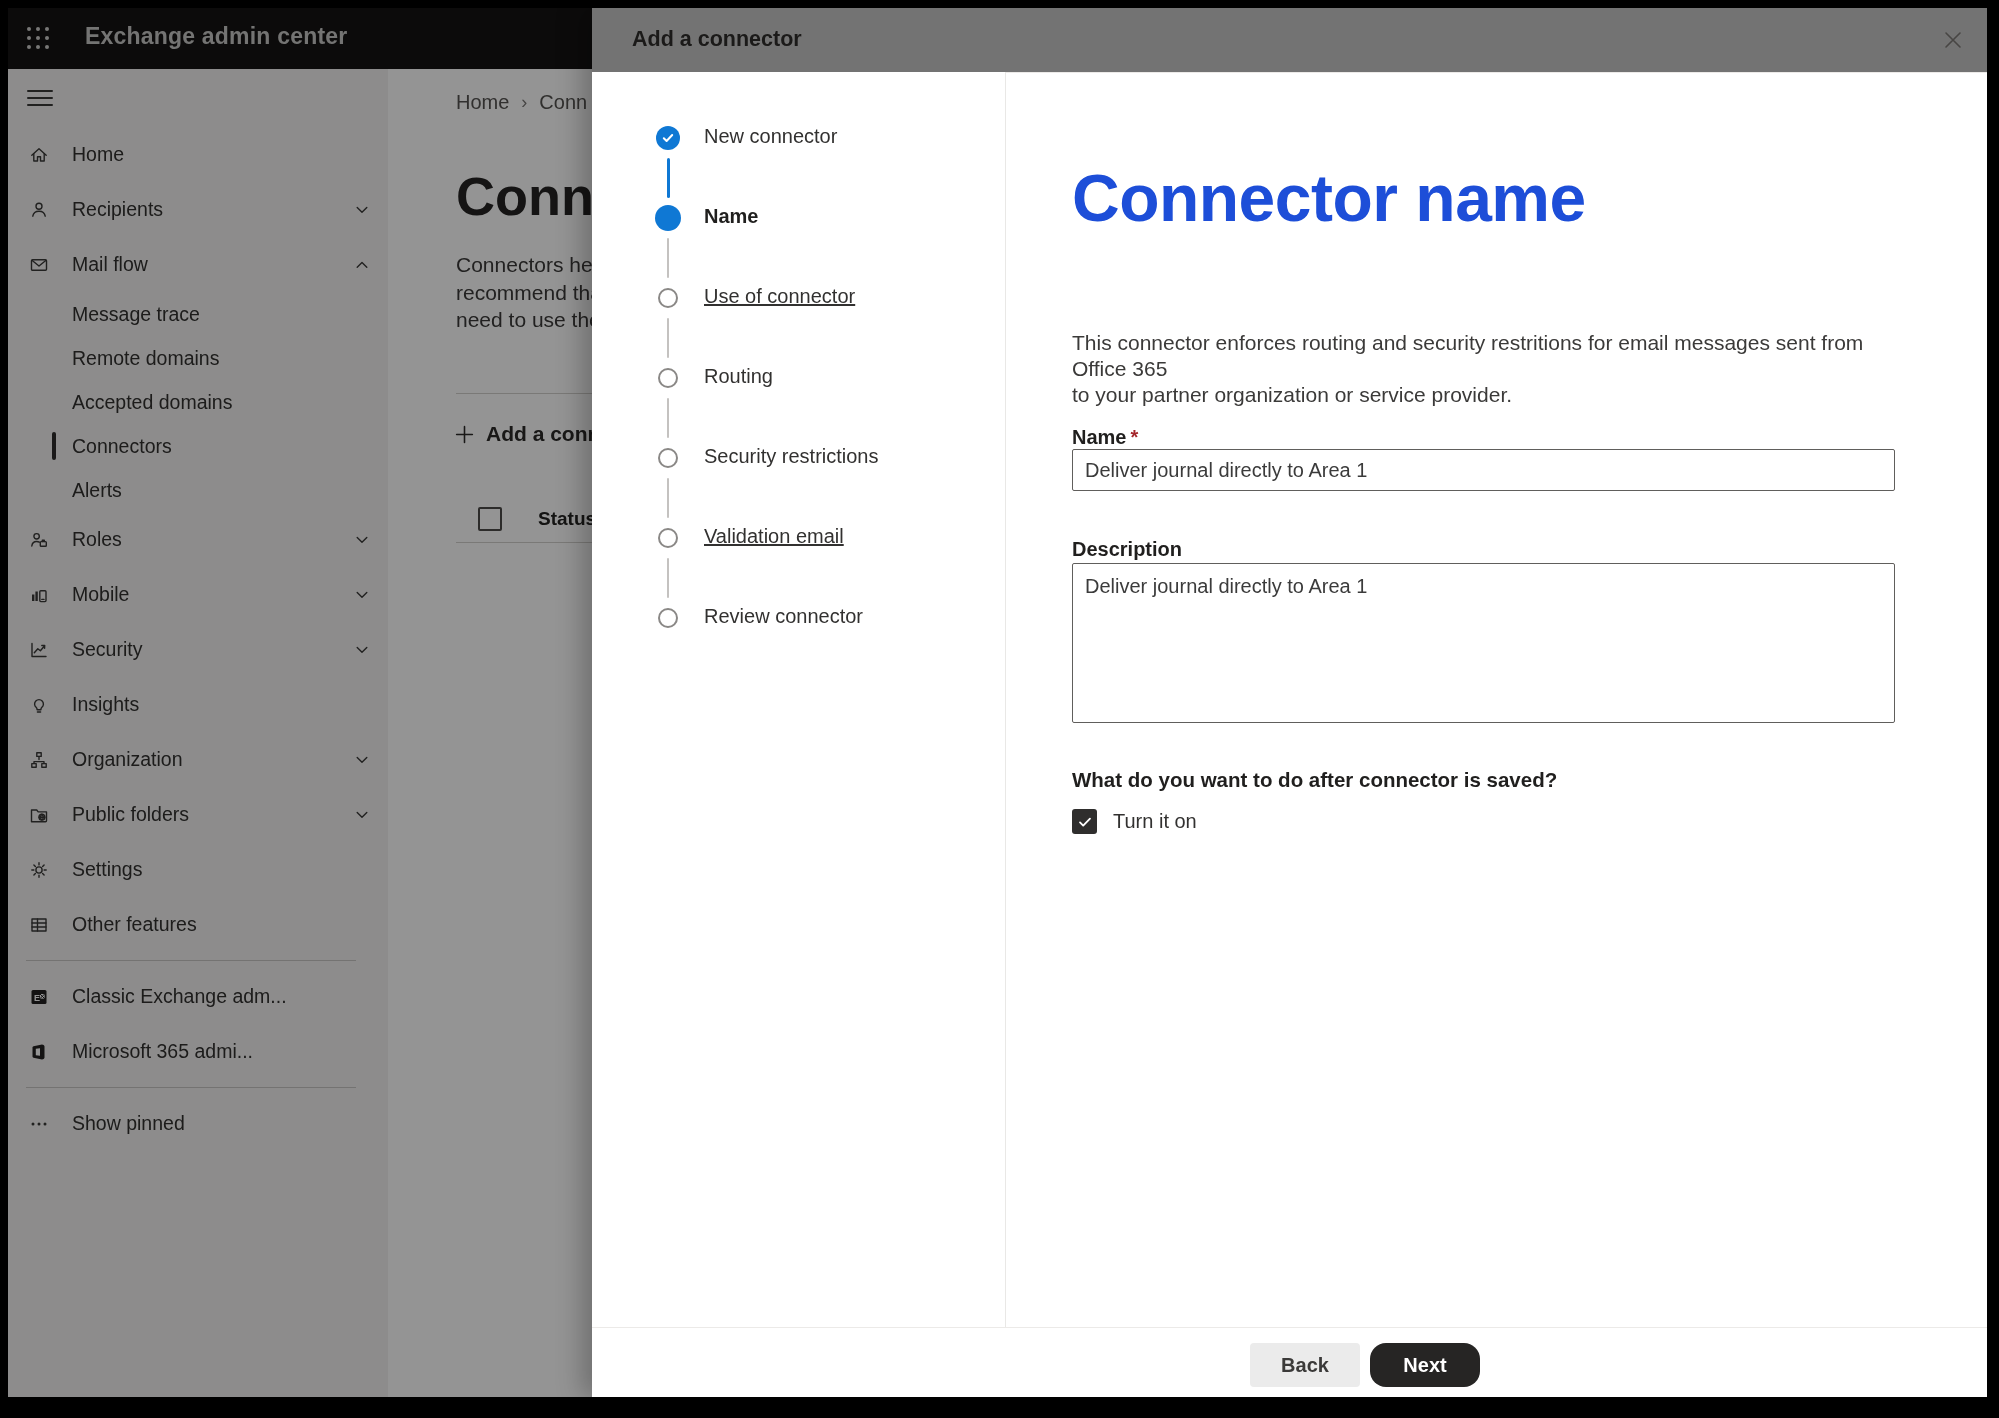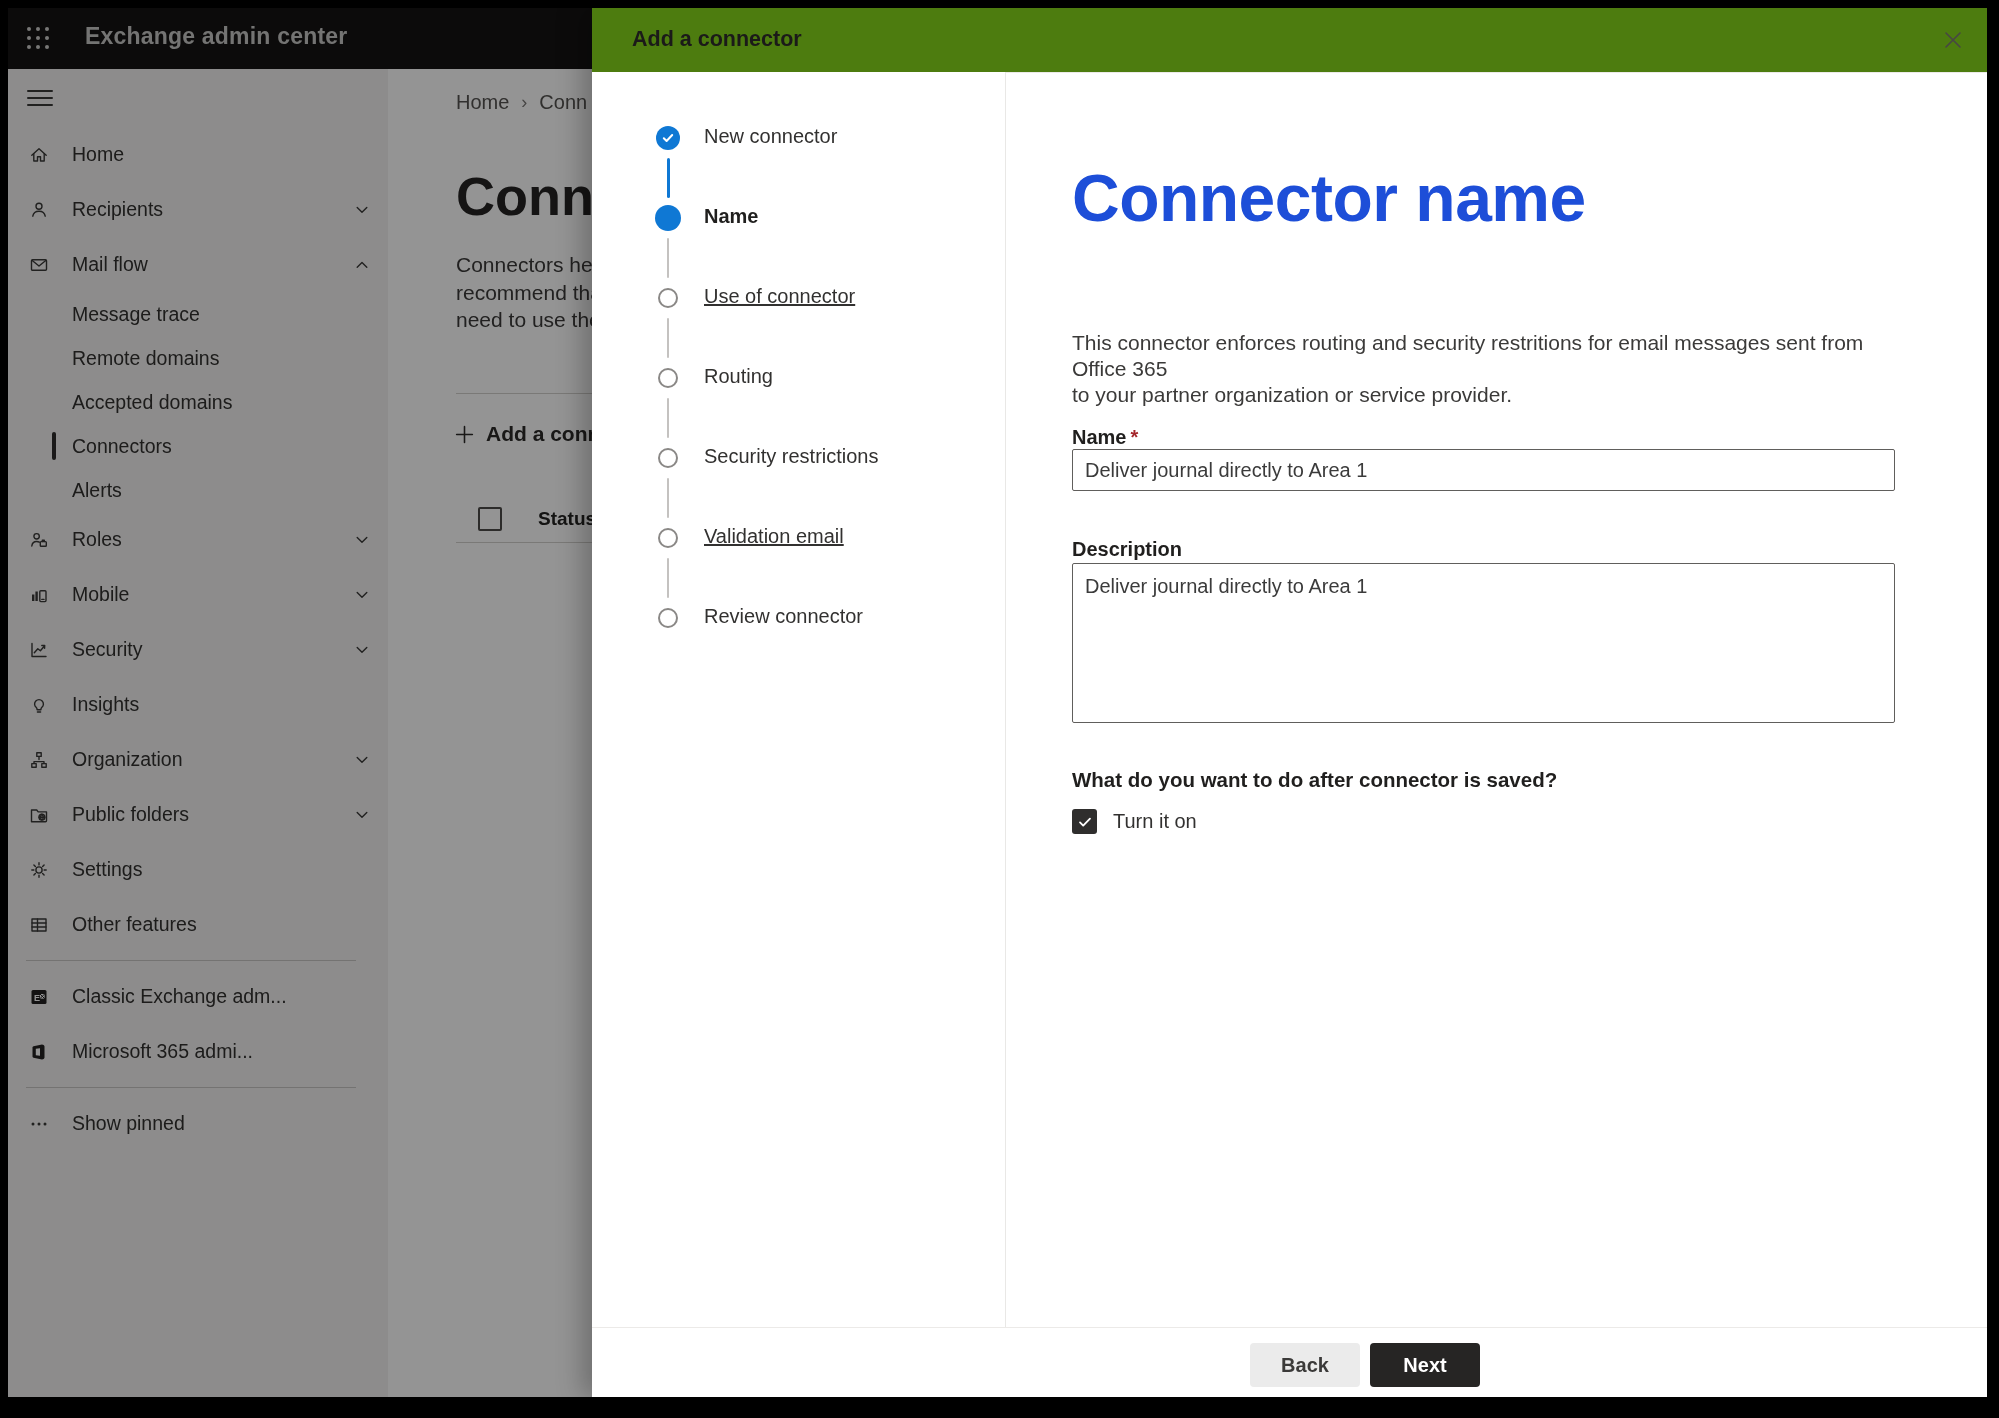--- a/index.html
+++ b/index.html
@@ -38,21 +38,21 @@
   #list-header{position:absolute;left:68px;top:430px;right:0;height:43px;}
   #hdr-checkbox{position:absolute;left:22px;top:8px;width:20px;height:20px;border:2px solid #4d4b49;border-radius:2px;background:transparent;cursor:pointer;}
   #hdr-status{position:absolute;left:82px;top:9px;font-size:19px;font-weight:600;color:#242322;cursor:pointer;}
   #page-div2{position:absolute;left:0;top:43px;right:0;height:1px;background:#d2d0ce;}
 
   
   #dim{position:absolute;left:0;top:0;width:100%;height:100%;background:rgba(0,0,0,0.42);z-index:5;}
 
   
   #dialog{position:absolute;left:584px;top:0;width:1395px;height:1389px;background:#fff;z-index:10;box-shadow:-10px 0 24px rgba(0,0,0,.25);}
-  #dlg-header{position:absolute;left:0;top:0;width:100%;height:64px;border-bottom:1px solid #eceae8;background:#4d7c0f;}
+  #dlg-header{position:absolute;left:0;top:0;width:100%;height:64px;border-bottom:1px solid #eceae8;background:#737373;}
   #dlg-title{position:absolute;left:40px;top:19px;font-size:21.5px;font-weight:700;color:#1b1a19;}
   #dlg-close{position:absolute;right:16px;top:14px;width:36px;height:36px;display:flex;align-items:center;justify-content:center;cursor:pointer;}
 
   #dlg-steps{position:absolute;left:0;top:64px;width:413px;bottom:69px;border-right:1px solid #e9e8e6;background:#fff;}
   .step-circle{position:absolute;border-radius:50%;box-sizing:border-box;display:flex;align-items:center;justify-content:center;}
   .step-circle.completed{width:24px;height:24px;background:#0f78d4;}
   .step-circle.current{width:26px;height:26px;background:#0f78d4;}
   .step-circle.pending{width:20px;height:20px;background:#fff;border:2px solid #8a8886;}
   .step-label{position:absolute;font-size:20px;color:#323130;white-space:nowrap;}
   .step-label.current{font-weight:700;color:#201f1e;}
@@ -68,21 +68,21 @@
   #name-input{position:absolute;left:0;top:441px;width:823px;height:42px;box-sizing:border-box;border:1px solid #605e5c;border-radius:2px;padding:0 12px;font-size:20px;color:#3b3b3b;font-family:"Liberation Sans",sans-serif;background:#fff;outline:none;}
   #desc-label{position:absolute;left:0;top:530px;font-size:20px;font-weight:700;color:#201f1e;}
   #desc-input{position:absolute;left:0;top:555px;width:823px;height:160px;box-sizing:border-box;border:1px solid #605e5c;border-radius:2px;padding:10px 12px;font-size:20px;color:#3b3b3b;font-family:"Liberation Sans",sans-serif;background:#fff;resize:none;outline:none;line-height:25px;}
   #after-save-q{position:absolute;left:0;top:760px;font-size:20.5px;font-weight:700;color:#201f1e;}
   #turnon-row{position:absolute;left:0;top:801px;display:flex;align-items:center;gap:16px;cursor:pointer;}
   #turnon-box{width:25px;height:25px;border-radius:3px;background:#2f2e2d;display:flex;align-items:center;justify-content:center;box-sizing:border-box;}
   #turnon-label{font-size:20px;color:#323130;}
 
   #dlg-footer{position:absolute;left:0;bottom:0;width:100%;height:69px;border-top:1px solid #eceae8;background:#fff;margin-top:14px;}
   #back-btn{position:absolute;left:658px;top:15px;width:110px;height:44px;background:#ebebeb;border:none;border-radius:4px;font-size:20px;font-weight:600;color:#3b3a39;font-family:"Liberation Sans",sans-serif;cursor:pointer;}
-  #next-btn{position:absolute;left:778px;top:15px;width:110px;height:44px;background:#262524;border:none;border-radius:4px;font-size:20px;font-weight:600;color:#fff;font-family:"Liberation Sans",sans-serif;cursor:pointer;}
+  #next-btn{position:absolute;left:778px;top:15px;width:110px;height:44px;background:#262524;border:none;border-radius:16px;font-size:20px;font-weight:600;color:#fff;font-family:"Liberation Sans",sans-serif;cursor:pointer;}
 
   svg{display:block;}
 </style>
 </head>
 <body>
 
 <div id="canvas">
   <div id="screen">
 
     <div id="topbar">

